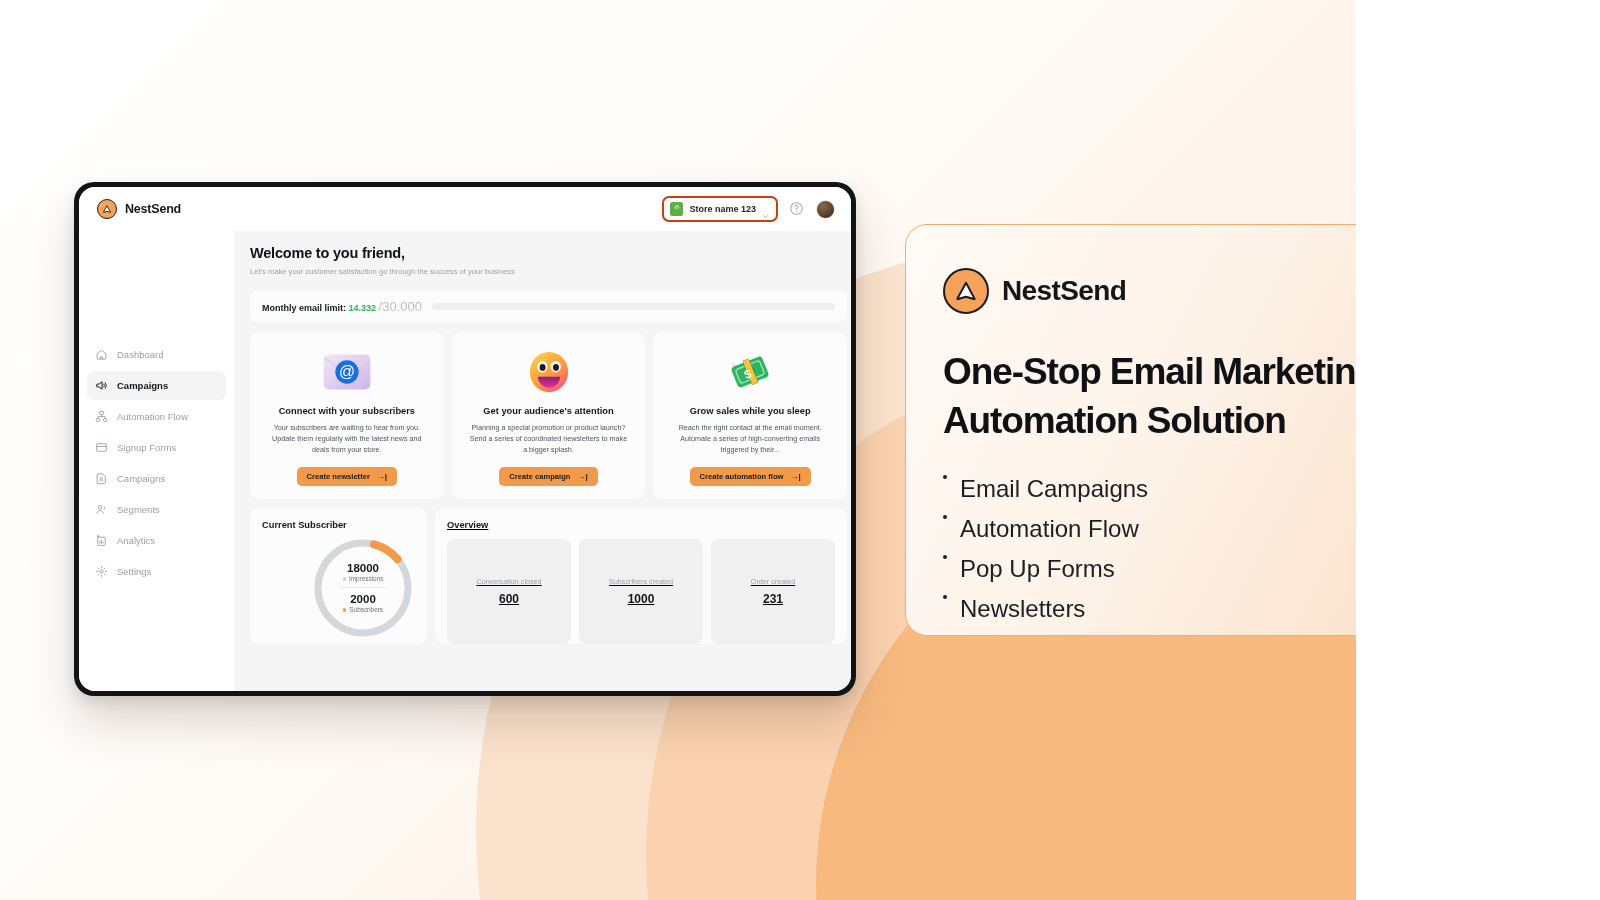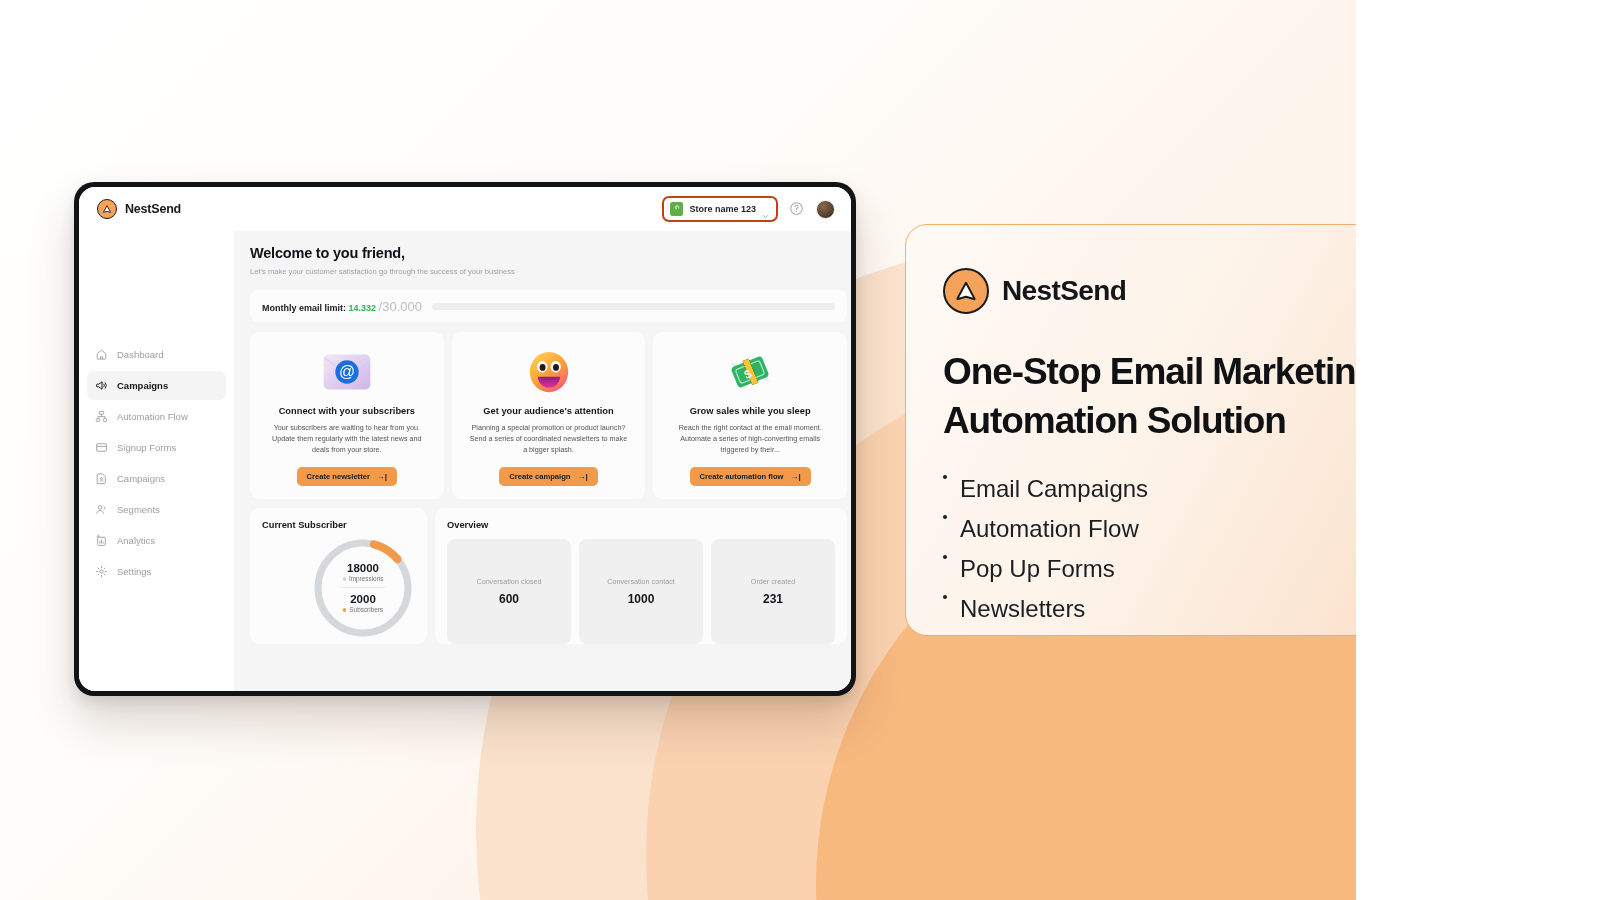--- a/index.html
+++ b/index.html
@@ -160,21 +160,21 @@
     position: absolute; inset: 0; display: flex; flex-direction: column;
     align-items: center; justify-content: center; gap: 1px;
   }
   .donut-big { font-size: 11.5px; font-weight: 700; color: #14171a; }
   .donut-leg { font-size: 6.4px; color: #6e7479; display: flex; align-items: center; gap: 3px; }
   .dot { width: 3.4px; height: 3.4px; border-radius: 50%; display: inline-block; }
   .dot-grey { background: #cfd3d7; }
   .dot-orange { background: #f2994a; }
   .donut-div { width: 46px; height: 1px; background: #e7e9eb; margin: 4px 0 4px 0; }
 
-  .overview-panel { flex: 1; }
+  .overview-panel { flex: 1; text-decoration: underline; }
   .stat-row { display: flex; gap: 8px; margin-top: 9px; justify-content: space-between; }
   .stat {
     flex: 1; background: #f0f0f1; border-radius: 8px; height: 105px;
     display: flex; flex-direction: column; align-items: center; justify-content: center; gap: 6px;
   }
   .stat-label { font-size: 7.2px; color: #9aa0a6; }
   .stat-value { font-size: 12px; font-weight: 700; color: #14171a; }
 
   
   #promo {
@@ -466,21 +466,21 @@
             </section>
 
             <section class="panel overview-panel">
               <div class="panel-title">Overview</div>
               <div class="stat-row">
                 <div class="stat">
                   <div class="stat-label">Conversation closed</div>
                   <div class="stat-value">600</div>
                 </div>
                 <div class="stat">
-                  <div class="stat-label">Conversation contact</div>
+                  <div class="stat-label">Subscribers created</div>
                   <div class="stat-value">1000</div>
                 </div>
                 <div class="stat">
                   <div class="stat-label">Order created</div>
                   <div class="stat-value">231</div>
                 </div>
               </div>
             </section>
           </div>
         </main>

